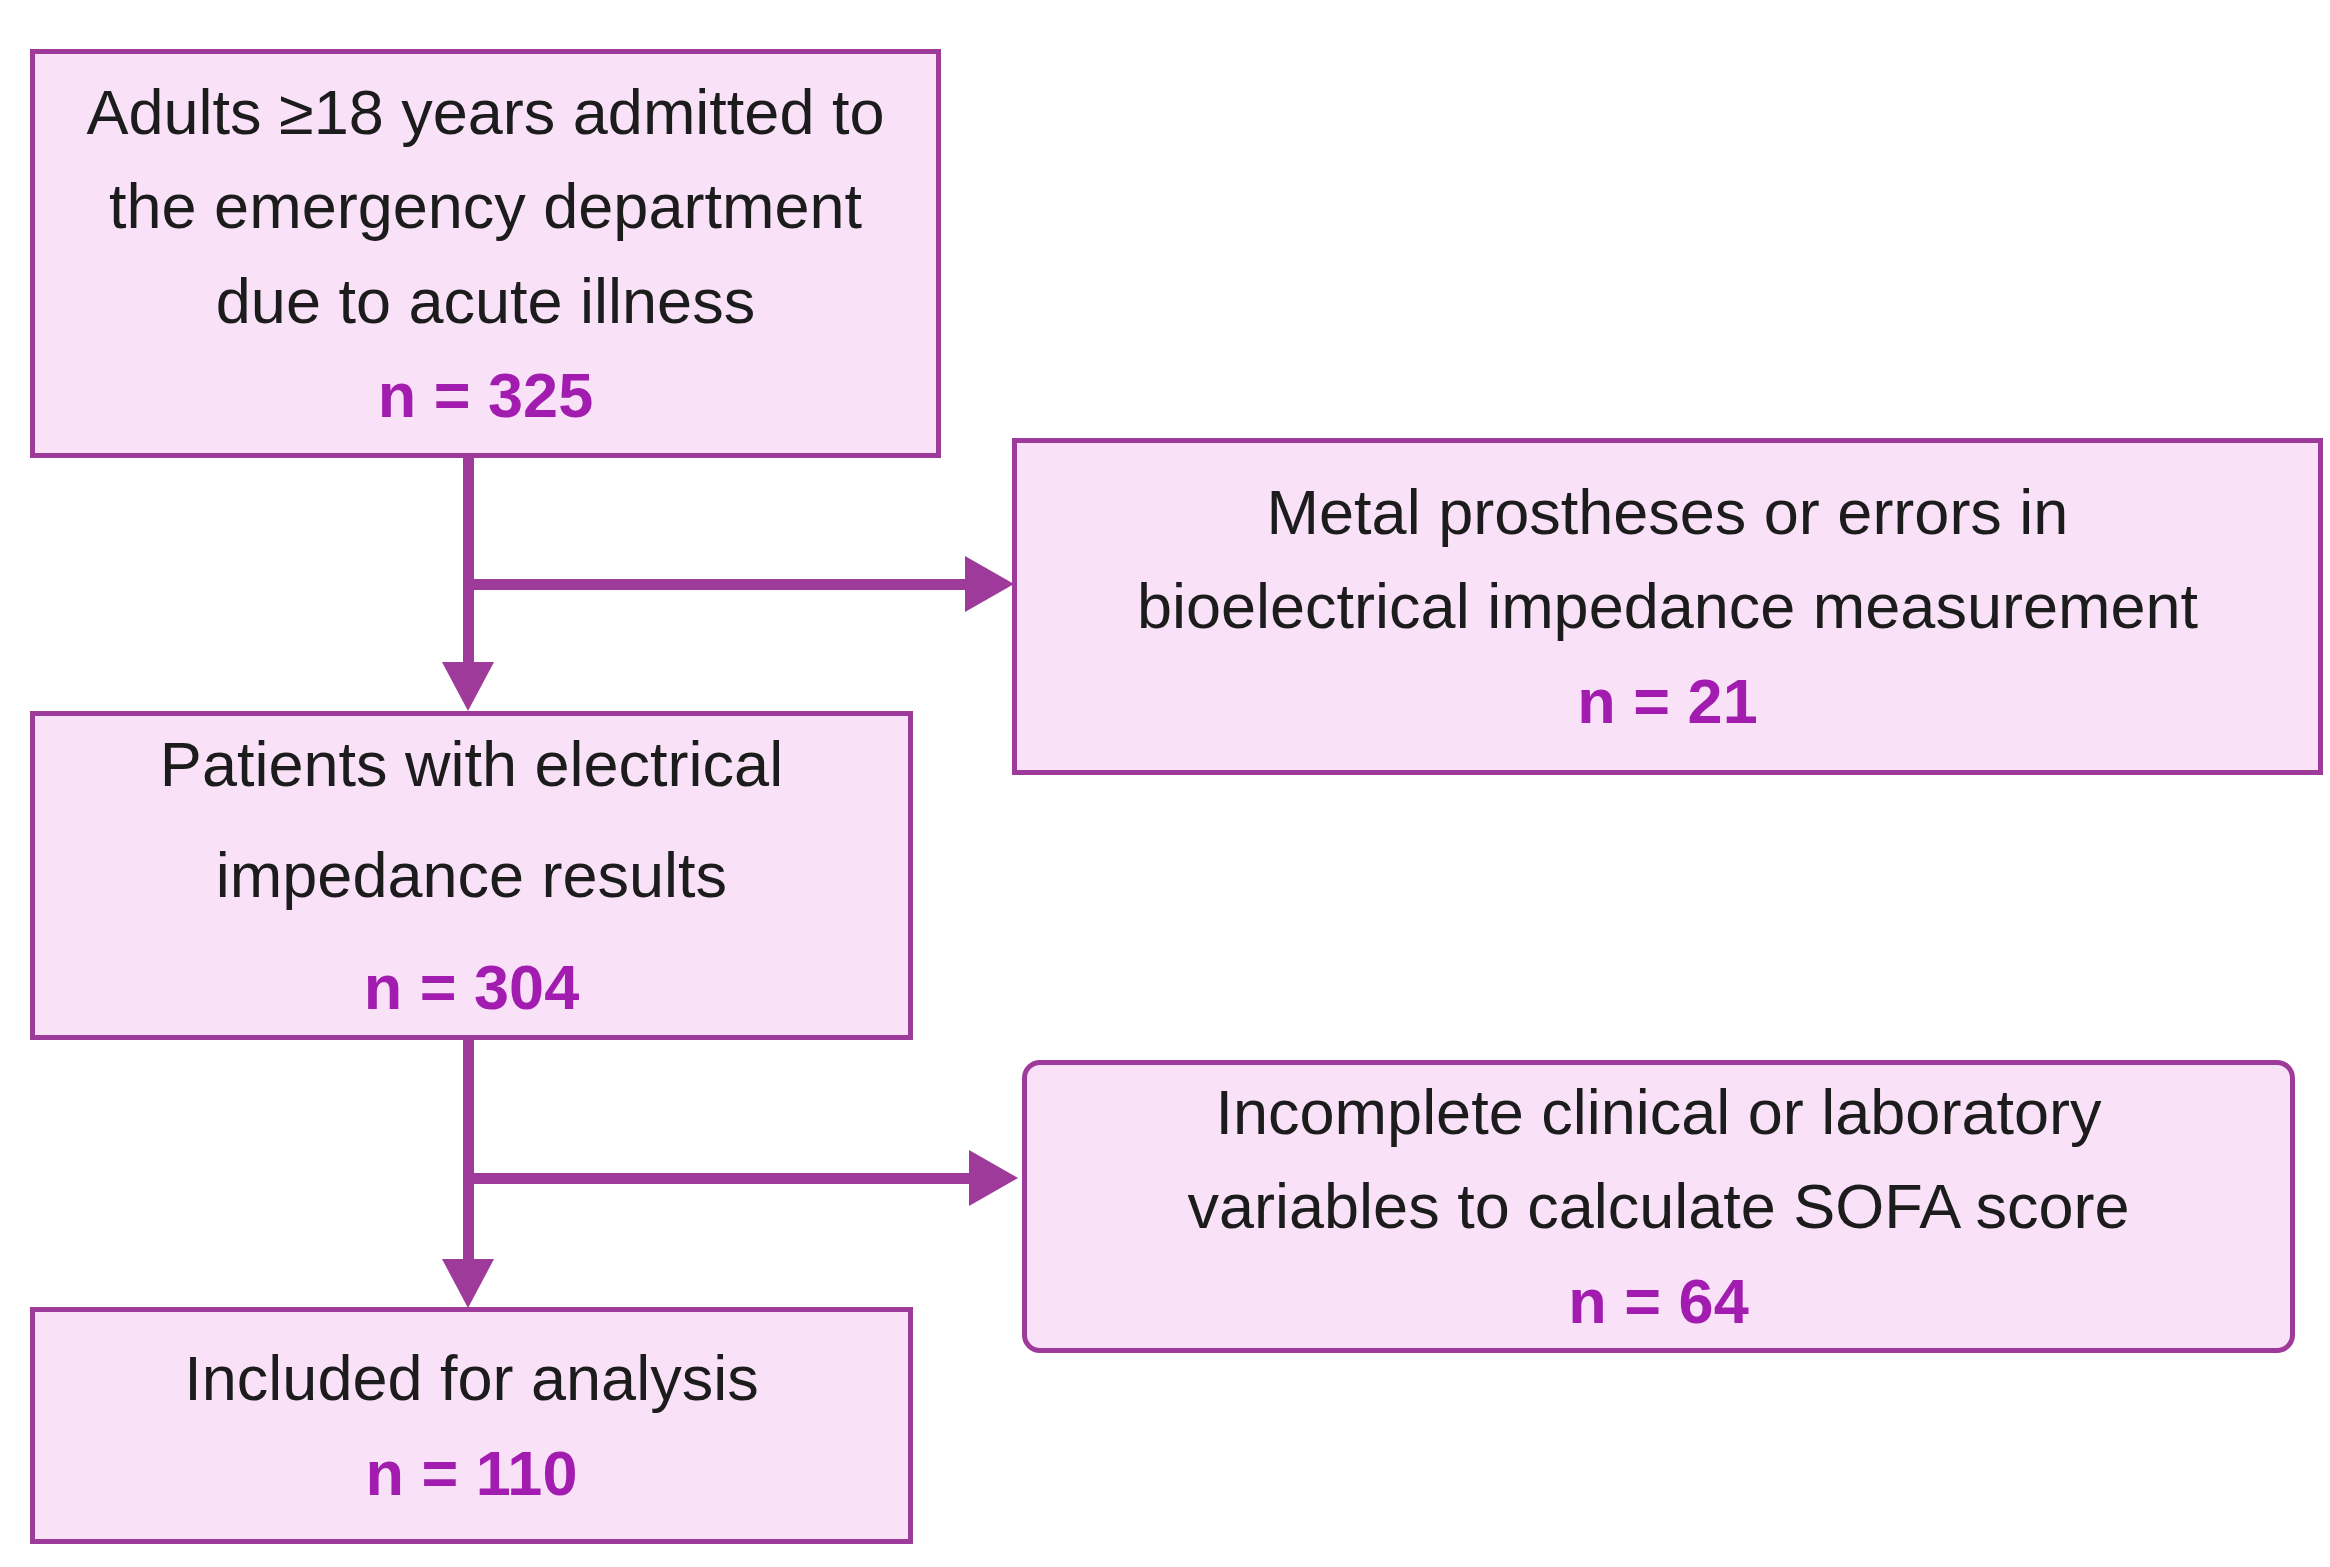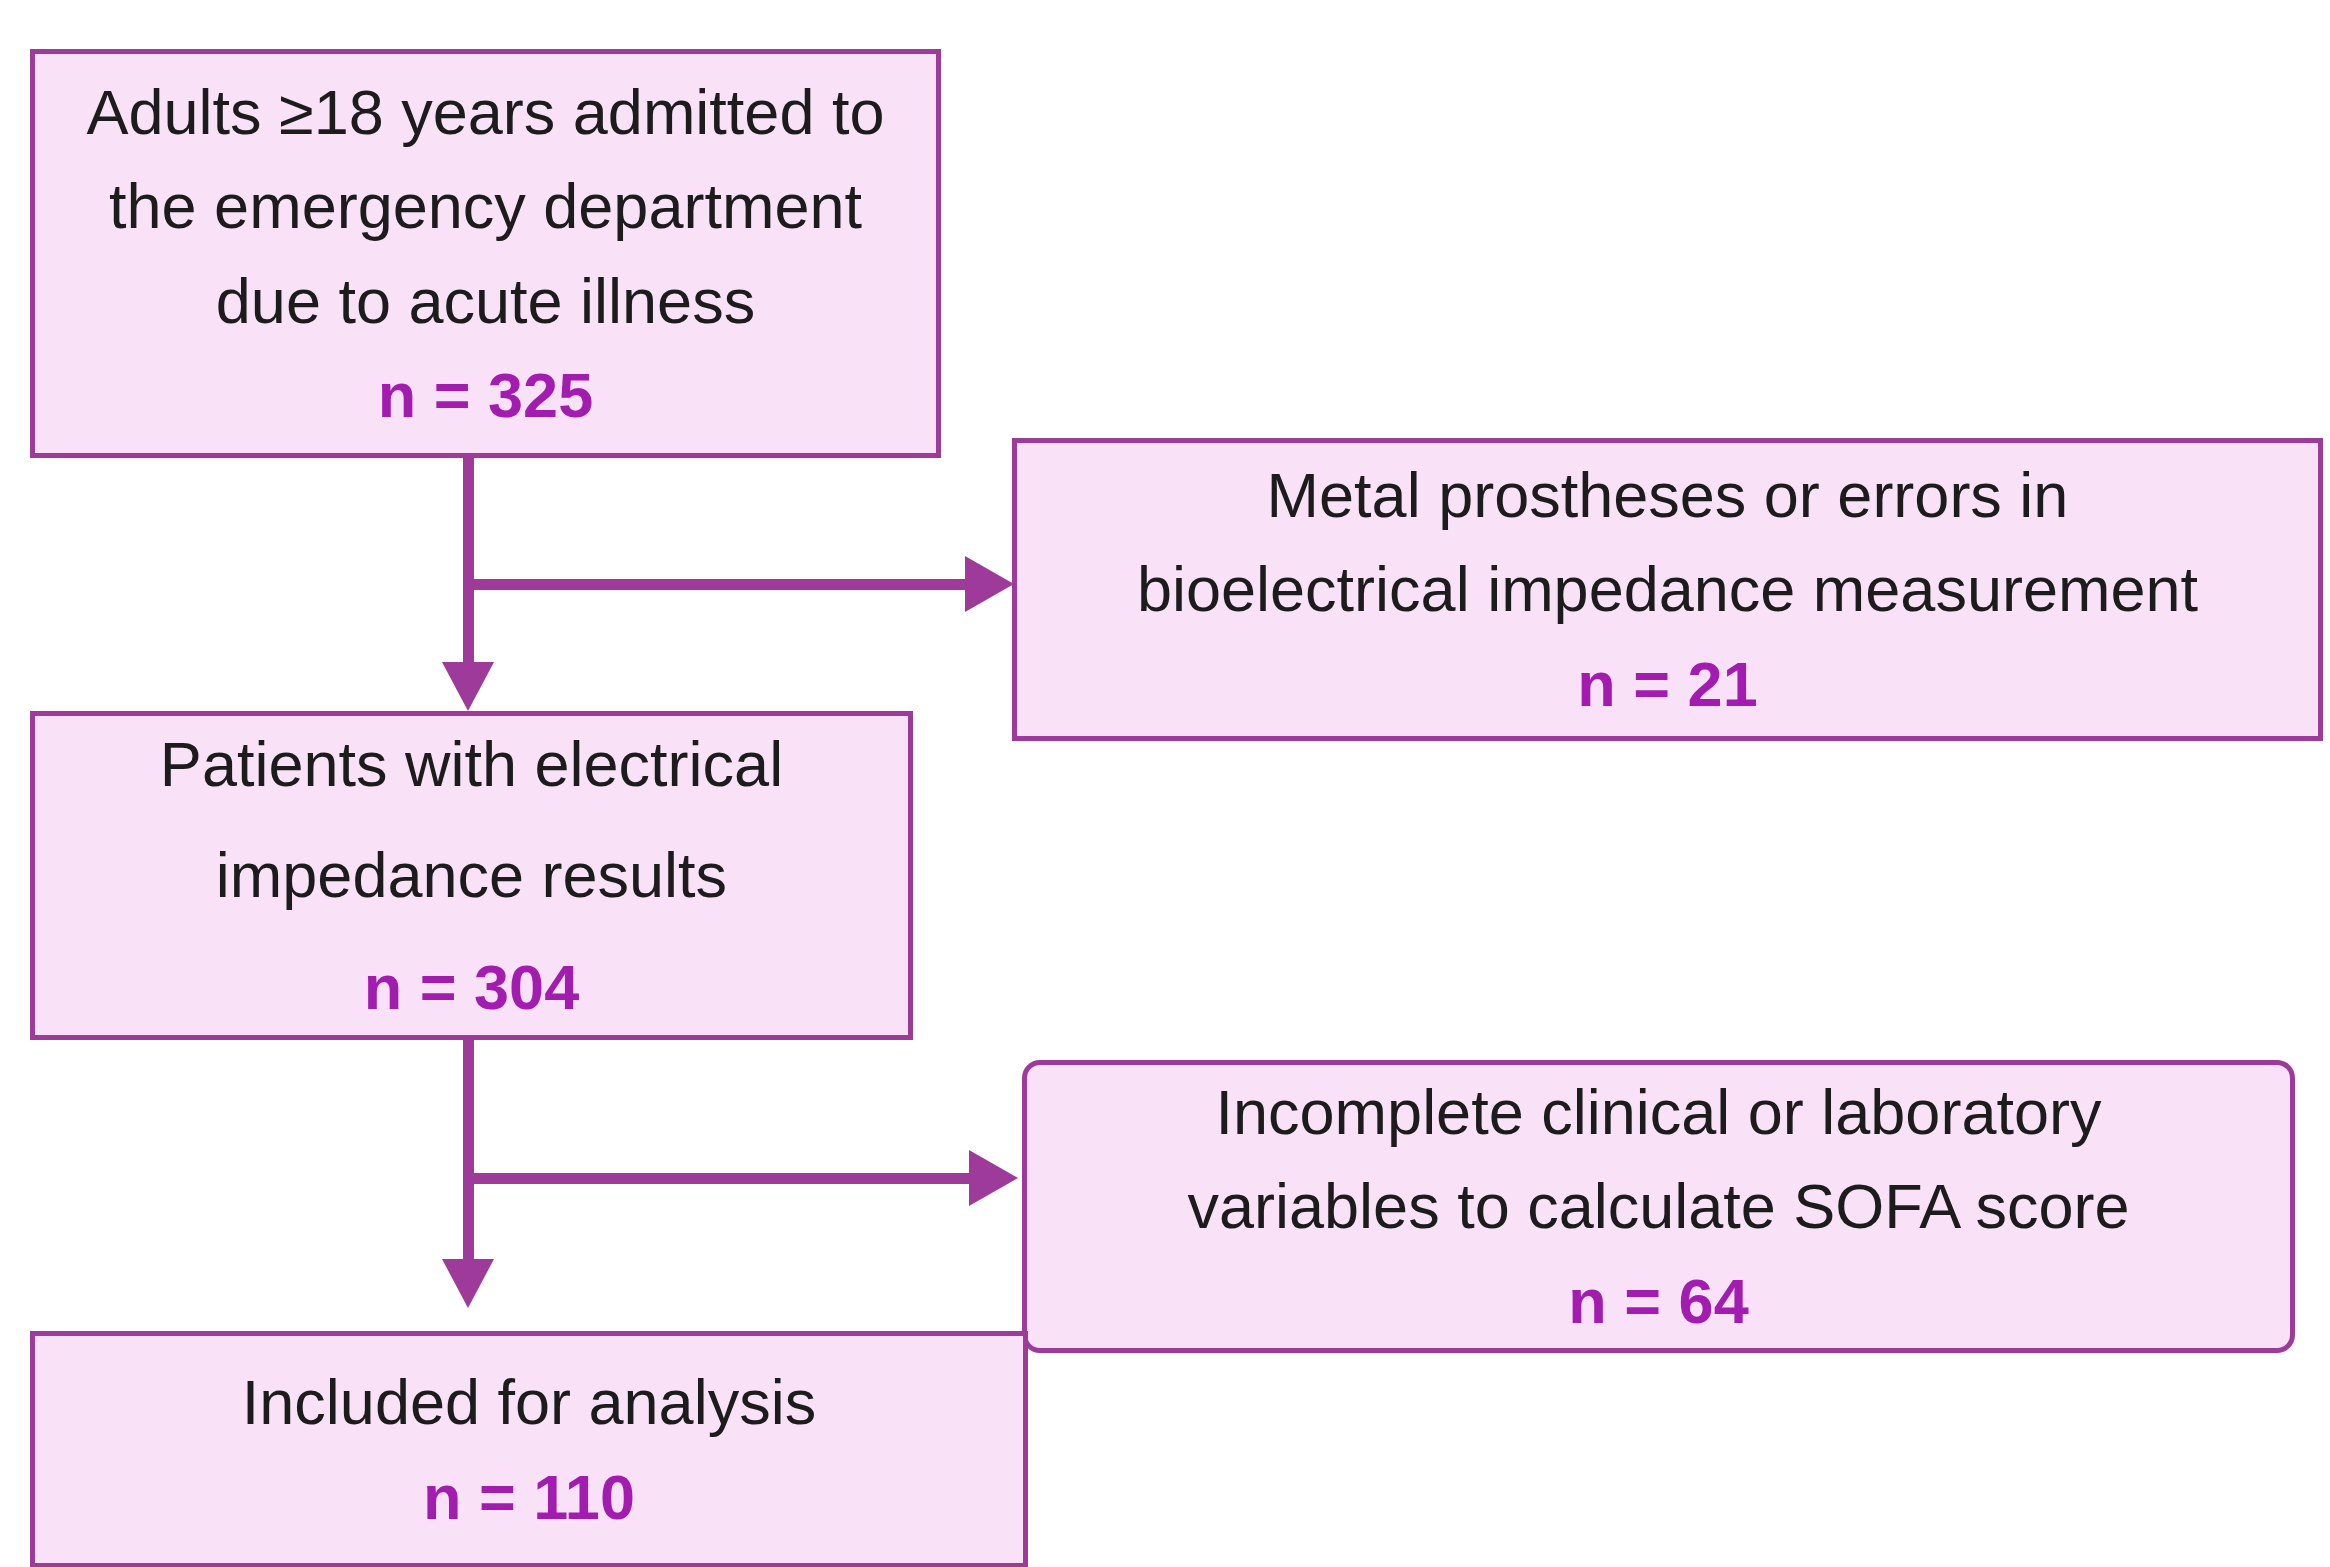--- a/index.html
+++ b/index.html
@@ -45,24 +45,24 @@
   .arrow-right {
     position: absolute;
     width: 0; height: 0;
     border-top: 28px solid transparent;
     border-bottom: 28px solid transparent;
     border-left: 49px solid var(--accent, #9e3a99);
   }
 
   
   #box-eligible   { left: 30px;   top: 49px;   width: 911px; height: 409px; }
-  #box-excl-bia   { left: 1012px; top: 438px;  width: 1311px; height: 303px; }
+  #box-excl-bia   { left: 1012px; top: 438px;  width: 1311px; height: 337px; }
   #box-impedance  { left: 30px;   top: 711px; width: 883px; height: 329px; gap: 17px; }
   #box-excl-sofa  { left: 1022px; top: 1060px; width: 1273px; height: 293px; border-radius: 18px; }
-  #box-included   { left: 30px;   top: 1307px; width: 998px; height: 237px; margin-top: 24px; }
+  #box-included   { left: 30px;   top: 1307px; width: 883px; height: 237px; }
 
   
   #v1-stem { left: 463px; top: 457px;  width: 11px;  height: 206px; }
   #v1-head { left: 442px; top: 662px; }
   #h1-stem { left: 469px; top: 579px;  width: 496px; height: 11px; }
   #h1-head { left: 965px; top: 556px; }
   #v2-stem { left: 463px; top: 1040px; width: 11px;  height: 220px; }
   #v2-head { left: 442px; top: 1259px; }
   #h2-stem { left: 469px; top: 1173px; width: 501px; height: 11px; }
   #h2-head { left: 969px; top: 1150px; }

